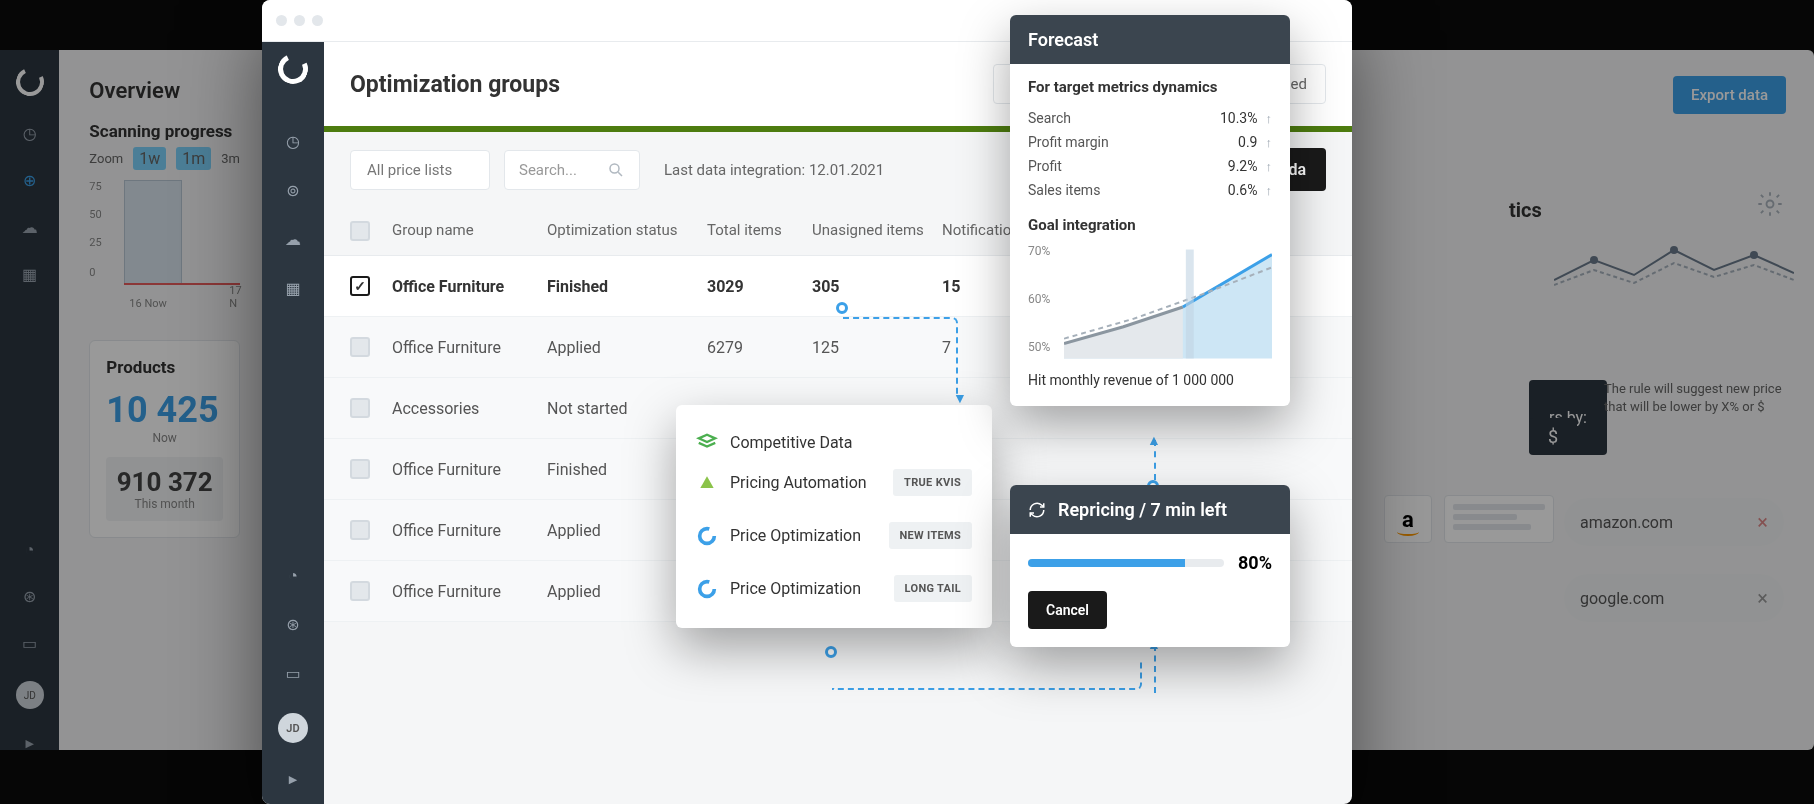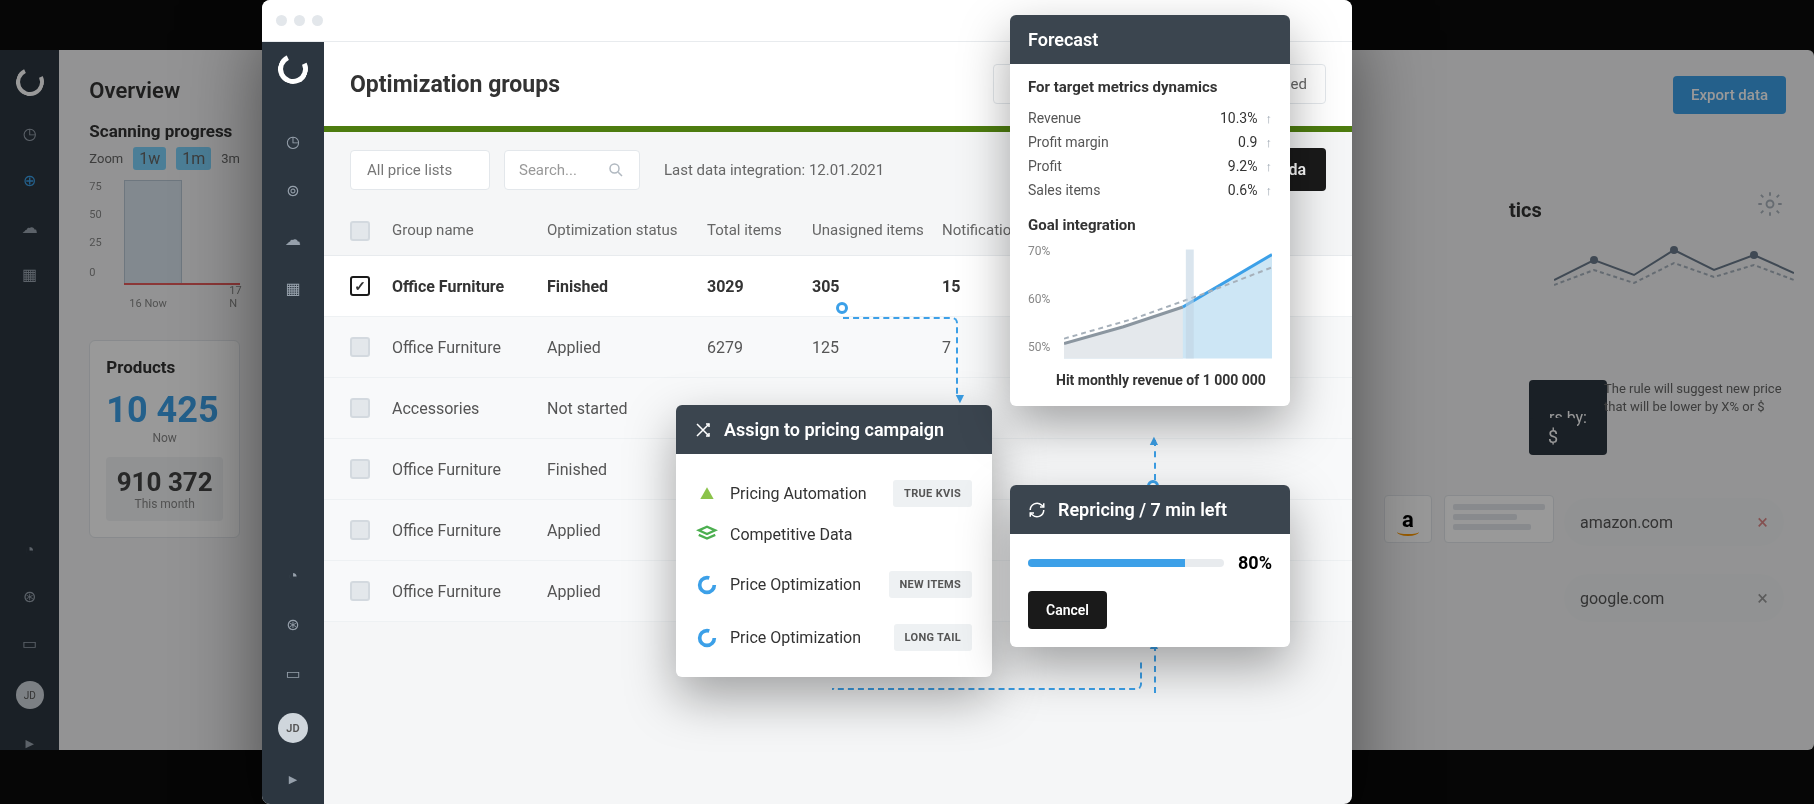--- a/index.html
+++ b/index.html
@@ -101,21 +101,21 @@
 .assign-item .label { flex: 1; font-size: 16px; color: #333; }
 .assign-item .badge { background: #eef1f3; padding: 7px 11px; font-size: 11px; font-weight: 700; color: #555; border-radius: 3px; letter-spacing: 0.3px; }
 
 .forecast-panel { left: 1010px; top: 15px; width: 280px; }
 .forecast-panel .panel-body { padding: 14px 18px 18px; }
 .forecast-panel h4 { font-size: 15px; font-weight: 700; margin-bottom: 10px; color: #333; }
 .metric-row { display: flex; align-items: center; font-size: 14px; padding: 4px 0; }
 .metric-row .ml { flex: 1; color: #555; }
 .metric-row .mv { color: #333; margin-right: 8px; }
 .metric-row .arrow-up { color: #9aa4af; font-size: 13px; }
-.goal-note { font-size: 14px; font-weight: 700; color: #333; margin-top: 8px; margin-left: 28px; }
+.goal-note { font-size: 14px; font-weight: 400; color: #333; margin-top: 8px; }
 .goal-chart { height: 120px; margin: 10px 0 6px; position: relative; }
 .goal-chart .gy { position: absolute; left: 0; font-size: 12px; color: #888; }
 
 .repricing-panel { left: 1010px; top: 485px; width: 280px; }
 .repricing-panel .panel-body { padding: 18px; }
 .prog-row { display: flex; align-items: center; gap: 14px; }
 .prog-bar { flex: 1; height: 8px; background: #e8ebee; border-radius: 4px; overflow: hidden; }
 .prog-bar .fill { height: 100%; background: #3ca0e8; }
 .prog-pct { font-size: 18px; font-weight: 700; }
 .btn-row { display: flex; gap: 10px; margin-top: 18px; }
@@ -344,45 +344,38 @@
 <div class="connector" style="left:832px; top:660px; width:310px; height:30px; border-left:none; border-top:none; border-radius:0 0 6px 0"></div>
 
 <div class="connector-dot" style="left:1147px; top:480px"></div>
 <div class="connector" style="left:1154px; top:440px; width:0; height:40px; border-right:none; border-top:none; border-bottom:none"></div>
 <span class="connector-arrow" style="left:1147px; top:432px">▲</span>
 
 <div class="connector" style="left:1154px; top:645px; width:0; height:48px; border-right:none; border-top:none; border-bottom:none"></div>
 <span class="connector-arrow" style="left:1147px; top:636px">▲</span>
 
 <div class="panel assign-panel">
-  <div class="panel-head">
-    <svg class="ic-svg" viewBox="0 0 24 24" fill="none" stroke="#fff" stroke-width="2">
-        <path d="M4 4l16 16M4 20L20 4"></path>
-        <path d="M16 4h4v4M16 20h4v-4"></path>
-      </svg>
-    <span>Assign to pricing campaign</span>
-  </div>
   <div class="panel-body">
+    <div class="assign-item">
+      <div class="aicon">
+          <svg viewBox="0 0 24 24" width="22" height="22">
+            <path d="M3 8l9-4 9 4-9 4z M3 13l9 4 9-4" fill="none" stroke="#4caf50" stroke-width="2.5"></path>
+          </svg>
+        </div>
+      <div class="label">Competitive Data</div>
+    </div>
     <div class="assign-item">
       <div class="aicon">
           <svg viewBox="0 0 24 24" width="20" height="20">
             <path d="M12 4l8 14H4z" fill="#8bc34a"></path>
           </svg>
         </div>
       <div class="label">Pricing Automation</div>
       <div class="badge">TRUE KVIS</div>
     </div>
-    <div class="assign-item">
-      <div class="aicon">
-          <svg viewBox="0 0 24 24" width="22" height="22">
-            <path d="M3 8l9-4 9 4-9 4z M3 13l9 4 9-4" fill="none" stroke="#4caf50" stroke-width="2.5"></path>
-          </svg>
-        </div>
-      <div class="label">Competitive Data</div>
-    </div>
     <div class="assign-item" style="margin-top:10px">
       <div class="aicon">
           <svg viewBox="0 0 24 24" width="22" height="22">
             <circle cx="12" cy="12" r="8" fill="none" stroke="#3ca0e8" stroke-width="4" stroke-dasharray="40 10"></circle>
           </svg>
         </div>
       <div class="label">Price Optimization</div>
       <div class="badge">NEW ITEMS</div>
     </div>
     <div class="assign-item" style="margin-top:10px">
@@ -397,21 +390,21 @@
   </div>
 </div>
 
 <div class="panel forecast-panel">
   <div class="panel-head">
       <span>Forecast</span>
     </div>
   <div class="panel-body">
     <h4>For target metrics dynamics</h4>
     <div class="metric-row">
-        <span class="ml">Revenue</span>
+        <span class="ml">Search</span>
         <span class="mv">10.3%</span>
         <span class="arrow-up">↑</span>
       </div>
     <div class="metric-row">
         <span class="ml">Profit margin</span>
         <span class="mv">0.9</span>
         <span class="arrow-up">↑</span>
       </div>
     <div class="metric-row">
         <span class="ml">Profit</span>

